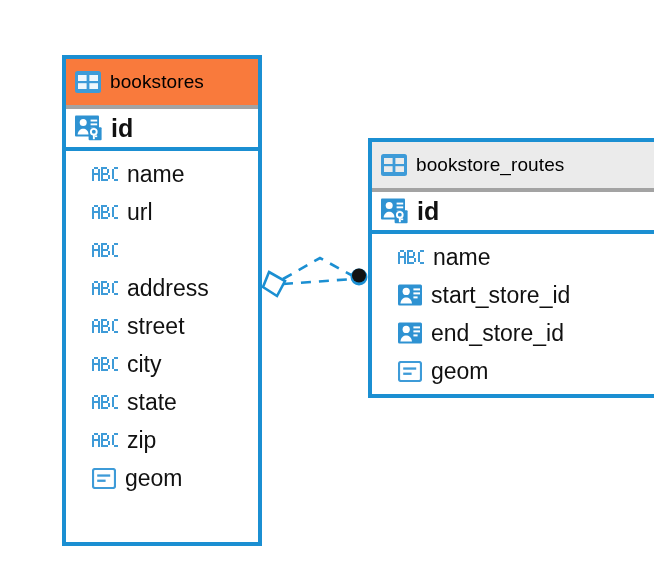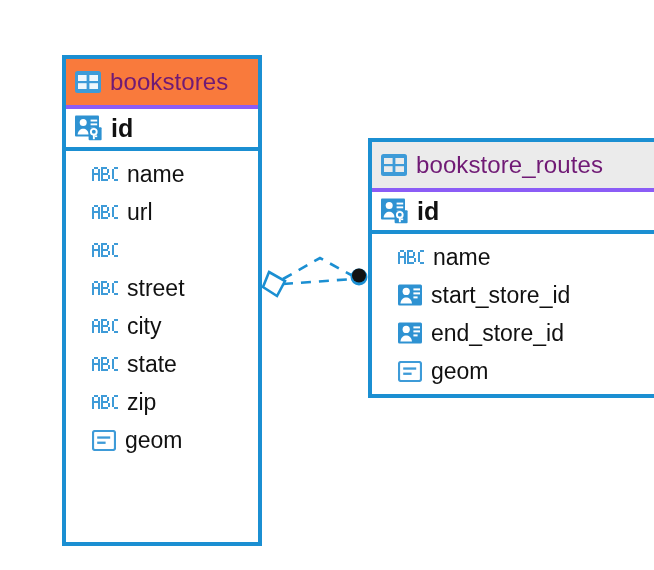--- a/index.html
+++ b/index.html
@@ -33,34 +33,34 @@
     align-items: center;
     box-sizing: border-box;
     height: 46px;
     padding: 0 8px 0 9px;
     gap: 9px;
   }
   .entity-header.accent-orange { background: #F97A3C; }
   .entity-header.accent-gray   { background: #EBEBEB; }
 
   .entity-title {
-    font-size: 24px;
-    color: #701a75;
+    font-size: 19px;
+    color: #000000;
     letter-spacing: 0.1px;
     white-space: nowrap;
   }
 
   .pk-row {
     display: flex;
     align-items: center;
     box-sizing: border-box;
     height: 46px;
     padding: 0 8px 0 9px;
     gap: 9px;
-    border-top: 4px solid #8b5cf6;
+    border-top: 4px solid #a3a3a3;
     border-bottom: 4px solid #1B8FD2;
     background: #ffffff;
   }
   .pk-label {
     font-size: 25px;
     font-weight: bold;
     color: #111111;
     white-space: nowrap;
   }
 
@@ -201,20 +201,42 @@
                 <rect x="16" y="8" width="2" height="4"></rect>
               <rect x="11" y="12" width="5" height="2"></rect>
               <rect x="22" y="0" width="4" height="2"></rect>
                 <rect x="20" y="2" width="2" height="10"></rect>
               <rect x="22" y="12" width="4" height="2"></rect>
             </g>
           </svg>
         </span>
       </div>
 
+      <div class="field-row">
+        <span class="icon">
+          <svg width="26" height="14" viewBox="0 0 26 14">
+            <g fill="#3E9BD8">
+              <rect x="0" y="2" width="2" height="12"></rect>
+                <rect x="6" y="2" width="2" height="12"></rect>
+              <rect x="2" y="0" width="4" height="2"></rect>
+                <rect x="2" y="6" width="4" height="2"></rect>
+              <rect x="9" y="0" width="2" height="14"></rect>
+              <rect x="11" y="0" width="4" height="2"></rect>
+                <rect x="15" y="2" width="2" height="4"></rect>
+              <rect x="11" y="6" width="5" height="2"></rect>
+                <rect x="16" y="8" width="2" height="4"></rect>
+              <rect x="11" y="12" width="5" height="2"></rect>
+              <rect x="22" y="0" width="4" height="2"></rect>
+                <rect x="20" y="2" width="2" height="10"></rect>
+              <rect x="22" y="12" width="4" height="2"></rect>
+            </g>
+          </svg>
+        </span>
+        <span class="field-label">address</span>
+      </div>
 
       <div class="field-row">
         <span class="icon">
           <svg width="26" height="14" viewBox="0 0 26 14">
             <g fill="#3E9BD8">
               <rect x="0" y="2" width="2" height="12"></rect>
                 <rect x="6" y="2" width="2" height="12"></rect>
               <rect x="2" y="0" width="4" height="2"></rect>
                 <rect x="2" y="6" width="4" height="2"></rect>
               <rect x="9" y="0" width="2" height="14"></rect>

